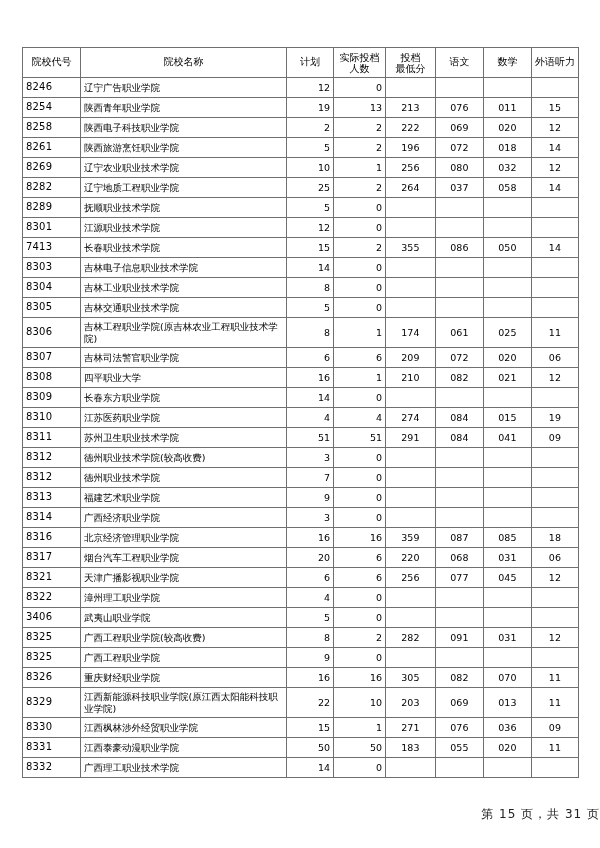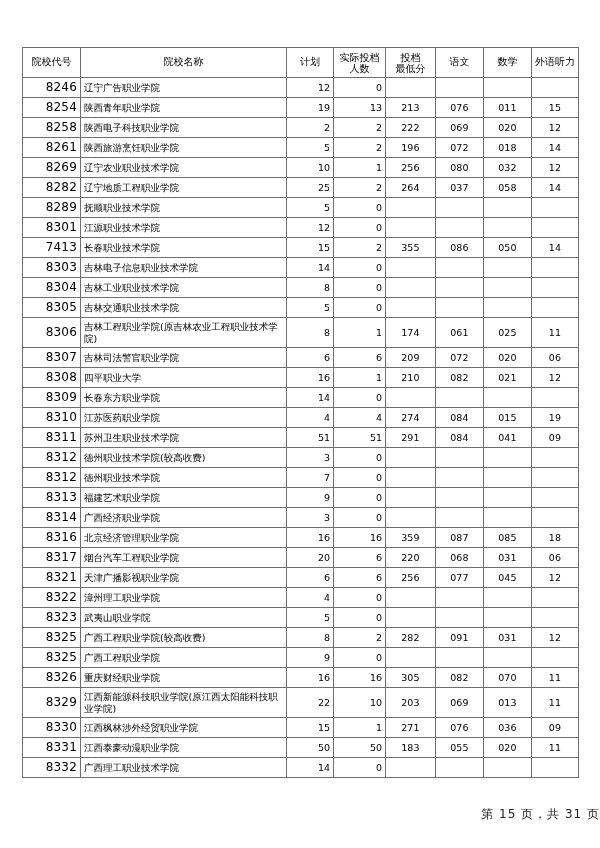--- a/index.html
+++ b/index.html
@@ -72,22 +72,22 @@
   tbody td {
     height: 20px;
     vertical-align: middle;
   }
 
   tbody tr.tall td {
     height: 30px;
   }
 
   td.c-code {
-    text-align: right;
-    font-size: 12px;
+    text-align: left;
+    font-size: 10px;
     letter-spacing: 0.2px;
   }
   td.c-name {
     text-align: left;
     font-size: 9.5px;
     padding-left: 4px;
     margin-top: 35px;
   }
   td.c-plan,
   td.c-actual {
@@ -414,21 +414,21 @@
             <td class="c-code">8322</td>
             <td class="c-name">漳州理工职业学院</td>
             <td class="c-plan">4</td>
             <td class="c-actual">0</td>
             <td class="c-min"></td>
             <td class="c-chinese"></td>
             <td class="c-math"></td>
             <td class="c-listen"></td>
           </tr>
           <tr>
-            <td class="c-code">8323</td>
+            <td class="c-code">3406</td>
             <td class="c-name">武夷山职业学院</td>
             <td class="c-plan">5</td>
             <td class="c-actual">0</td>
             <td class="c-min"></td>
             <td class="c-chinese"></td>
             <td class="c-math"></td>
             <td class="c-listen"></td>
           </tr>
           <tr>
             <td class="c-code">8325</td>

